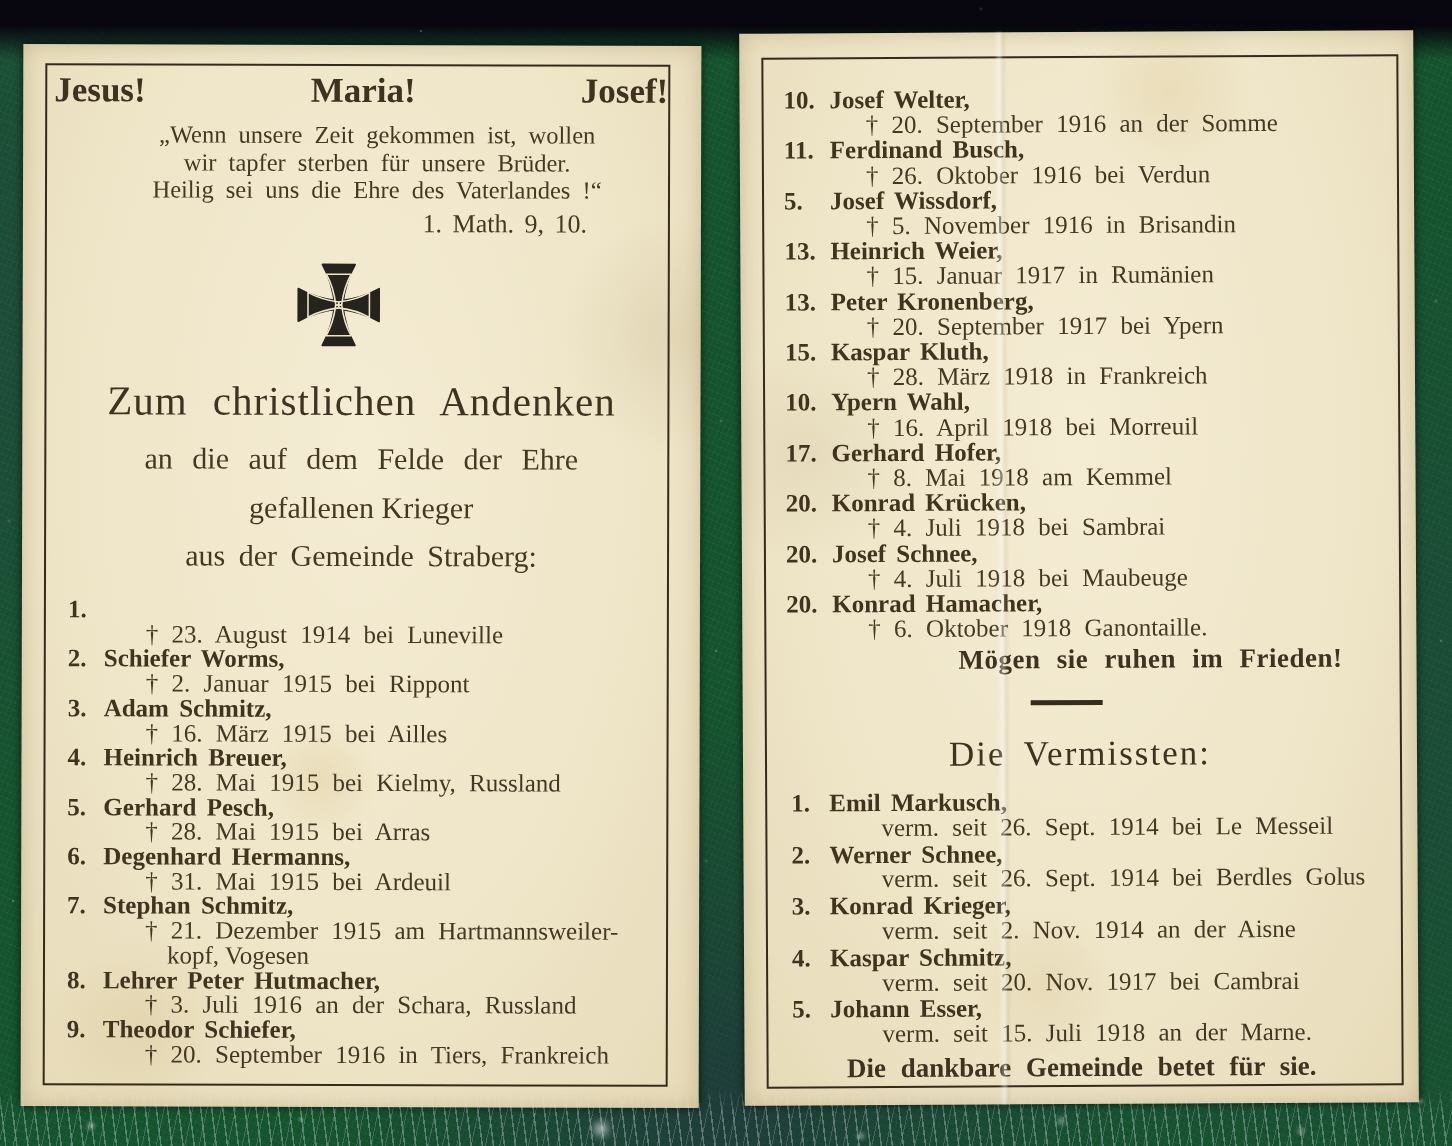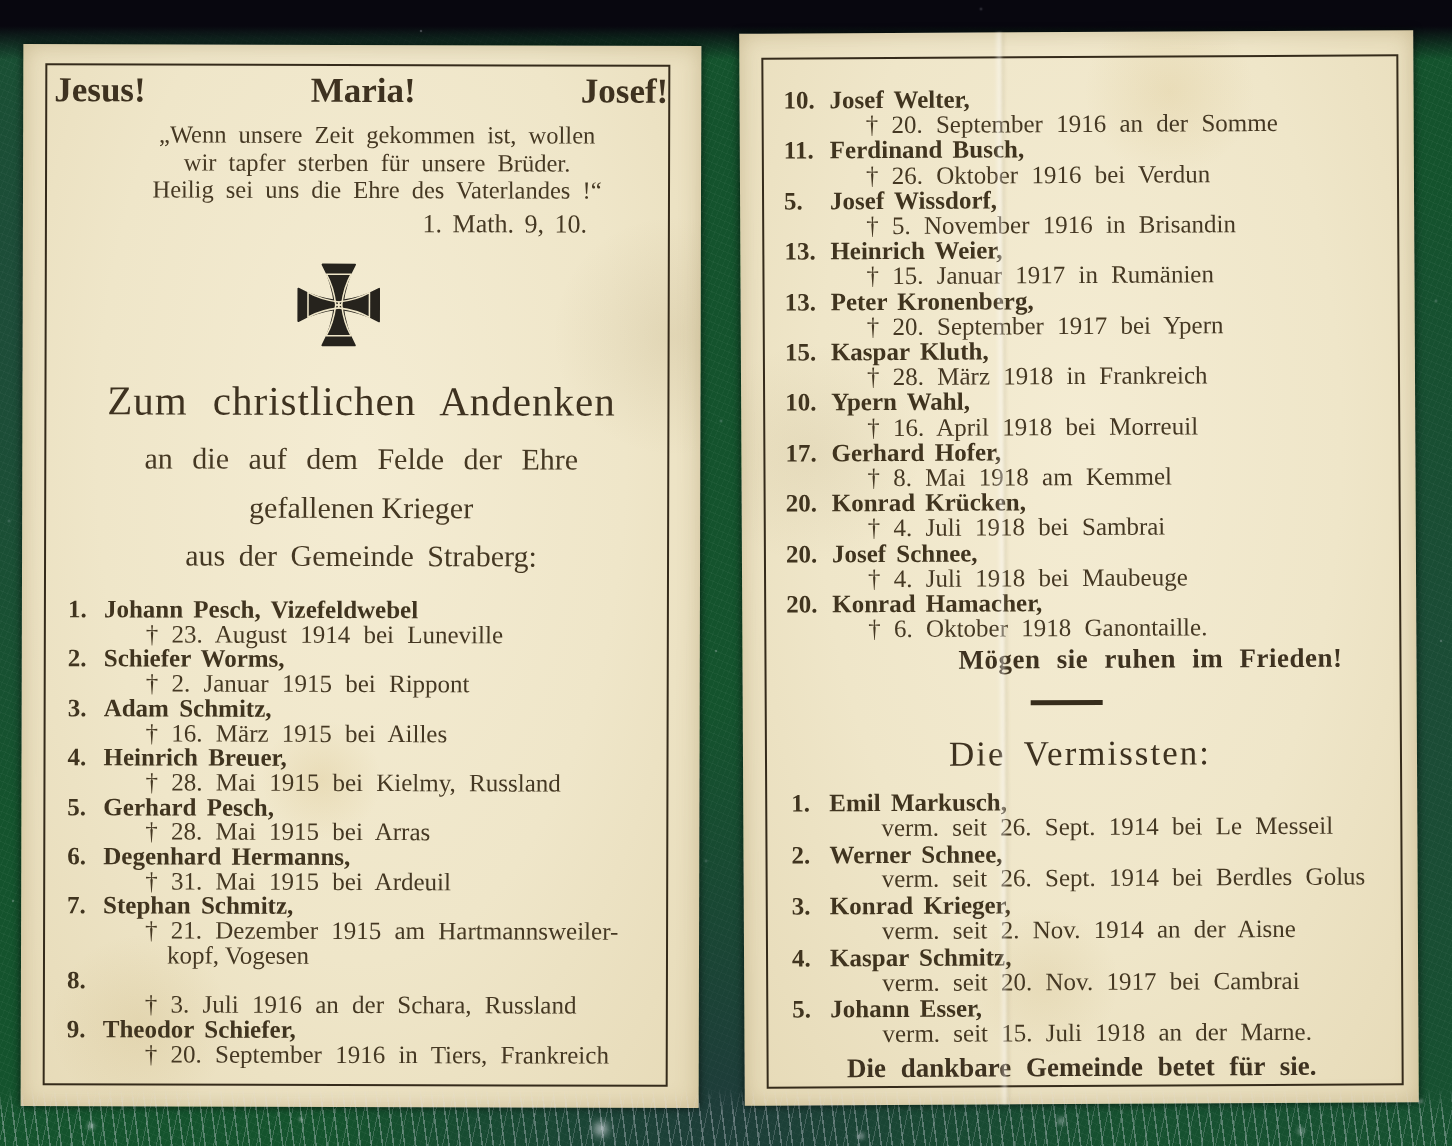--- a/index.html
+++ b/index.html
@@ -140,21 +140,20 @@
       <div class="sub1">an die auf dem Felde der Ehre</div>
       <div class="sub2">gefallenen Krieger</div>
       <div class="sub3">aus der Gemeinde Straberg:</div>
     </div>
 
     <div class="list fallen-left">
 
         <div class="entry">
           <div class="l1">
             <span class="num">1.</span>
-            <span class="nm">Johann Pesch, Vizefeldwebel</span>
           </div>
           <div class="l2">† 23. August 1914 bei Luneville</div>
 
         </div>
 
         <div class="entry">
           <div class="l1">
             <span class="num">2.</span>
             <span class="nm">Schiefer Worms,</span>
           </div>
@@ -203,20 +202,21 @@
             <span class="num">7.</span>
             <span class="nm">Stephan Schmitz,</span>
           </div>
           <div class="l2">† 21. Dezember 1915 am Hartmannsweiler-</div>
           <div class="l2b">kopf, Vogesen</div>
         </div>
 
         <div class="entry">
           <div class="l1">
             <span class="num">8.</span>
+            <span class="nm">Lehrer Peter Hutmacher,</span>
           </div>
           <div class="l2">† 3. Juli 1916 an der Schara, Russland</div>
 
         </div>
 
         <div class="entry">
           <div class="l1">
             <span class="num">9.</span>
             <span class="nm">Theodor Schiefer,</span>
           </div>

